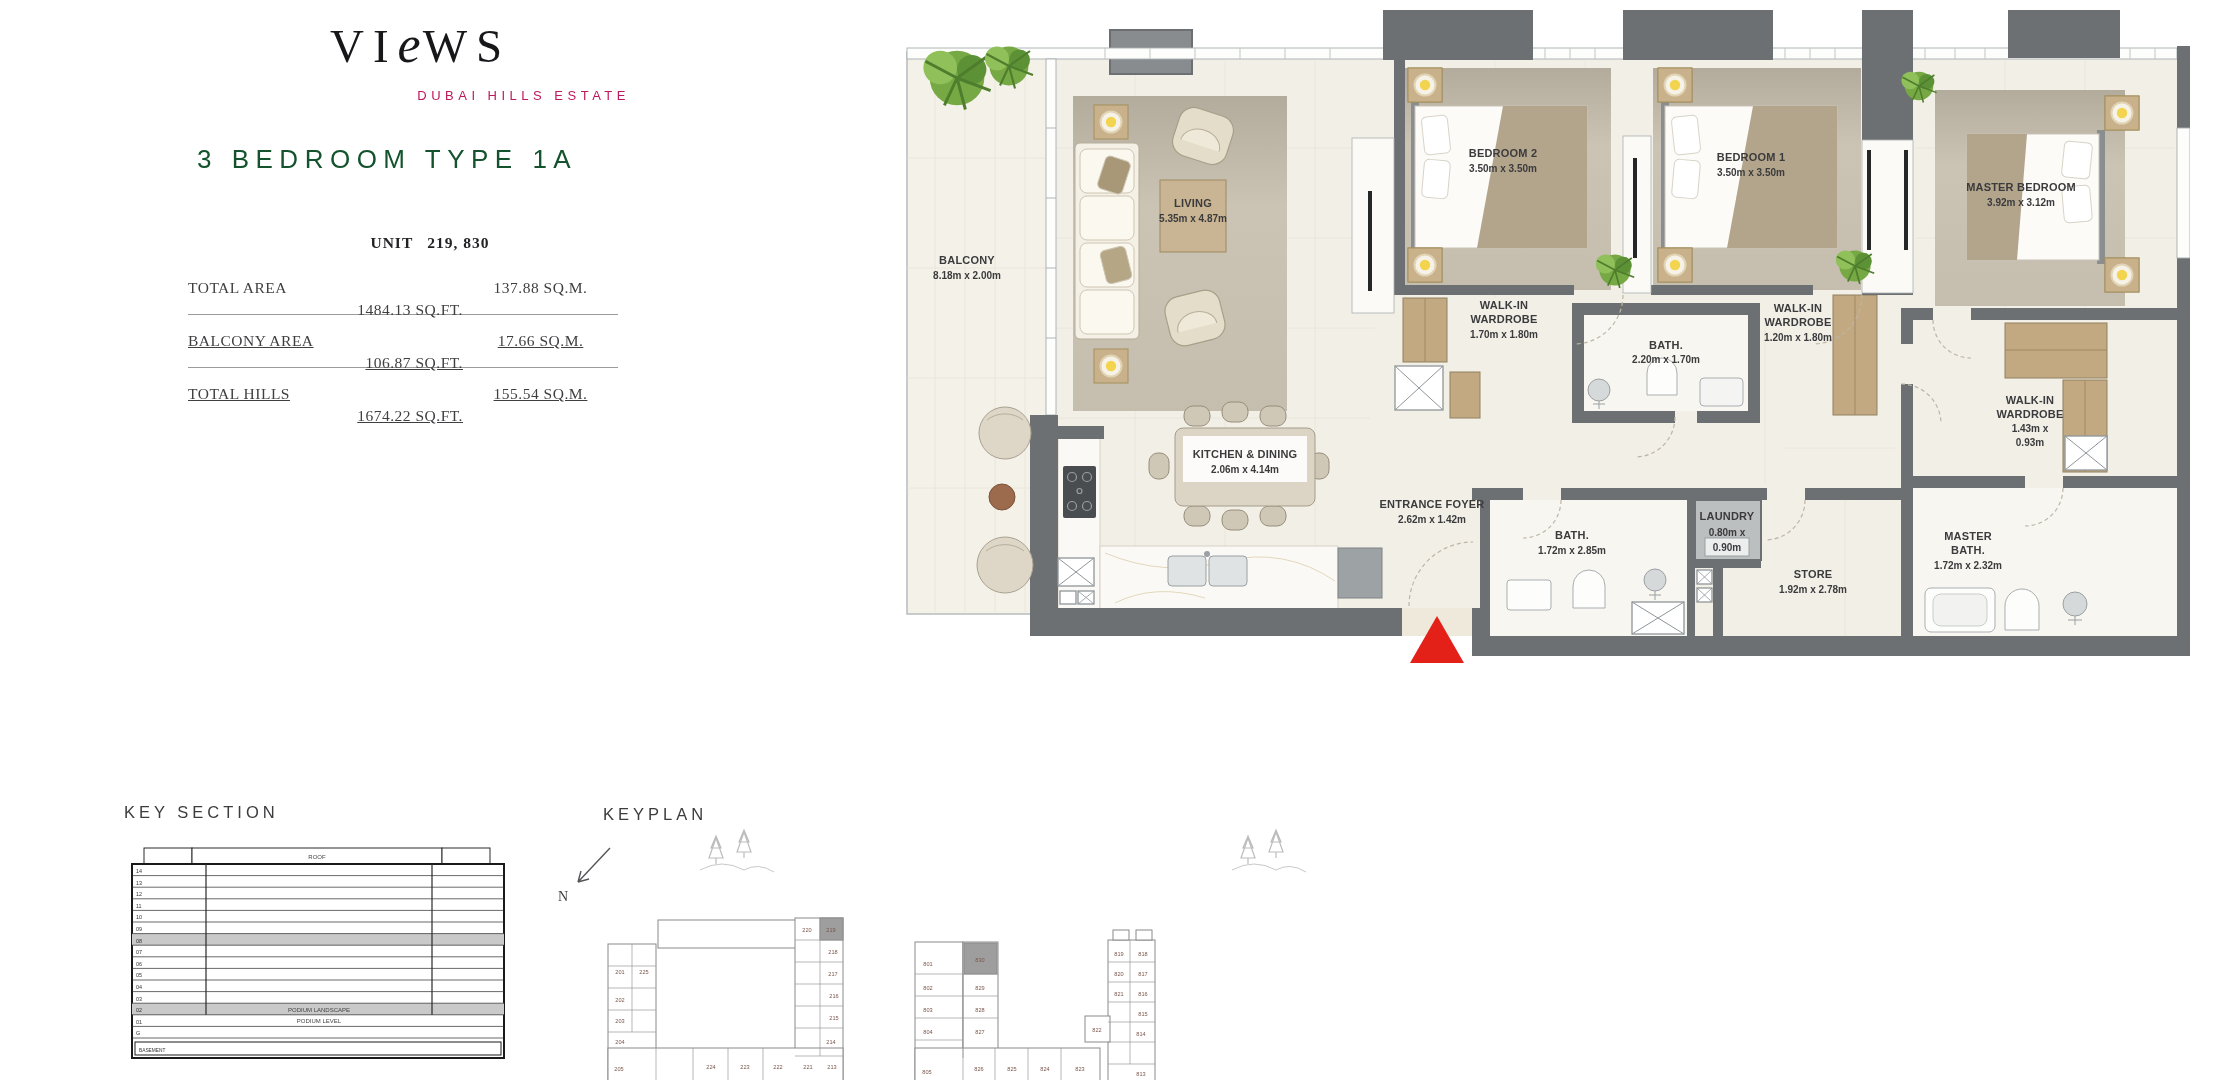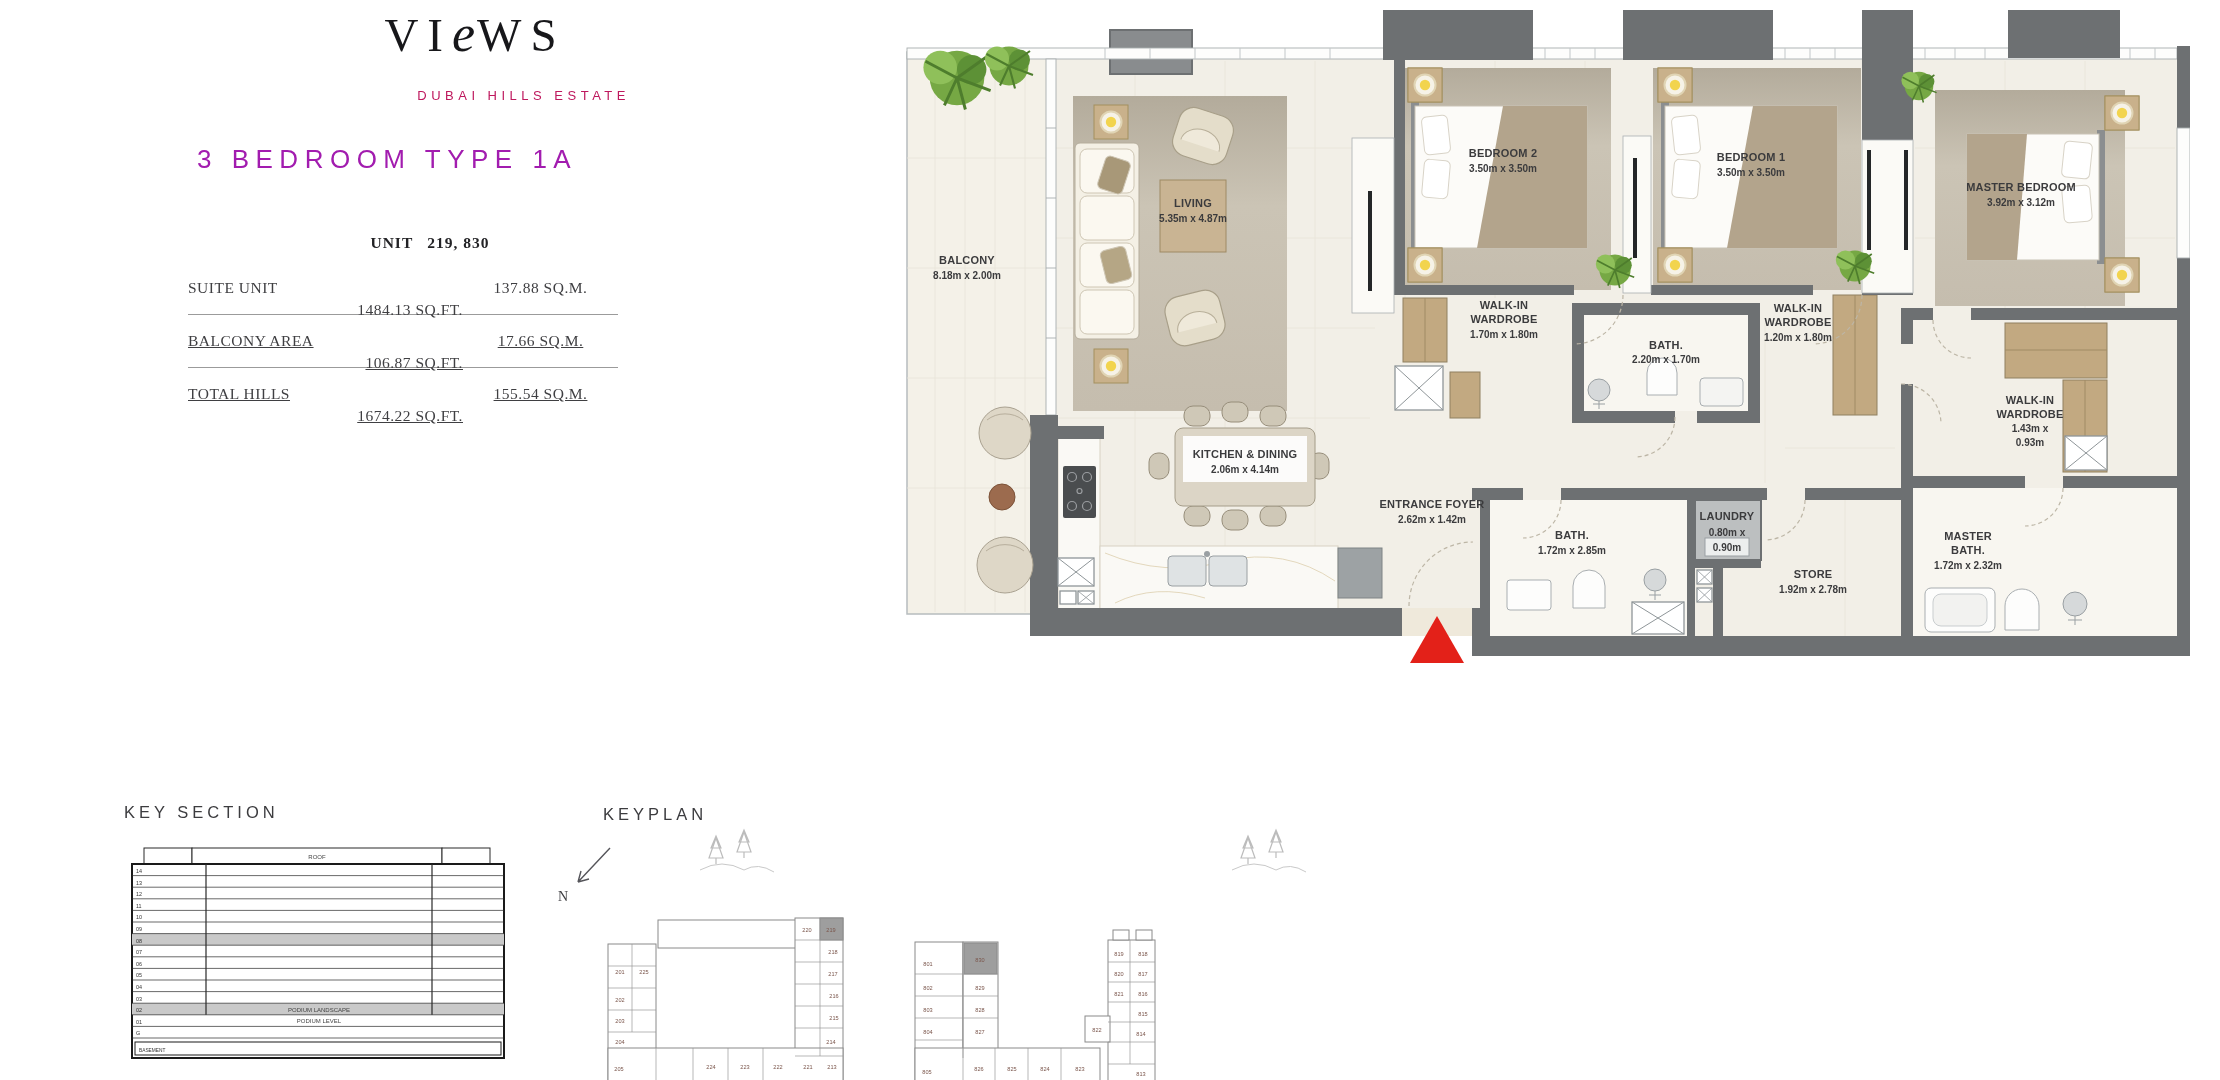--- a/index.html
+++ b/index.html
@@ -1,24 +1,24 @@
 <!DOCTYPE html>
 <html><head>
 <meta charset="utf-8">
 <style>
   html,body{margin:0;padding:0;background:#fff;}
   #page{position:relative;width:2220px;height:1080px;background:#ffffff;overflow:hidden;
         font-family:"Liberation Sans",sans-serif;}
-  .logo{position:absolute;left:330px;top:4px;width:290px;text-align:center;
+  .logo{position:absolute;left:330px;top:15px;width:290px;text-align:left;
         font-family:"Liberation Serif",serif;font-size:47px;letter-spacing:9px;color:#17171a;font-weight:500;}
   .logo .e{font-style:italic;font-family:"Liberation Serif",serif;font-size:52px;letter-spacing:2px;}
   .estate{position:absolute;left:320px;top:88px;width:310px;text-align:right;
         font-size:13px;letter-spacing:4.5px;color:#be185d;}
   .title{position:absolute;left:197px;top:144px;width:520px;
-        font-size:26px;letter-spacing:6.5px;color:#a21caf;font-family:"Liberation Sans",sans-serif;}
+        font-size:26px;letter-spacing:6.5px;color:#14532d;font-family:"Liberation Sans",sans-serif;}
   .unit-line{position:absolute;left:290px;top:234px;width:280px;text-align:center;
         font-family:"Liberation Serif",serif;font-weight:bold;font-size:15.5px;color:#232326;letter-spacing:1px;}
   .unit-line .gap{display:inline-block;width:14px;}
   .areas{position:absolute;left:188px;top:262px;width:430px;font-family:"Liberation Serif",serif;color:#3f3f42;}
   .arow{display:flex;align-items:center;height:52px;font-size:15.5px;letter-spacing:.5px;}
   .arow + .arow{border-top:1px solid #9b9b9b;text-decoration:underline;}
   .arow .lbl{width:150px;text-align:left;}
   .arow .sqft{width:125px;text-align:right;margin-top:44px;}
   .arow .sqm{flex:1;text-align:center;}
   svg text{font-family:"Liberation Sans",sans-serif;}
@@ -37,21 +37,21 @@
 
   <div class="logo"><span>VI</span><span class="e">e</span><span>WS</span></div>
   <div class="estate">DUBAI HILLS ESTATE</div>
   <div class="title">3 BEDROOM TYPE 1A</div>
   <div class="unit-line">
     <span>UNIT</span><span class="gap"></span><span>219, 830</span>
   </div>
 
   <div class="areas">
     <div class="arow">
-      <span class="lbl">SUITE UNIT</span>
+      <span class="lbl">TOTAL AREA</span>
       <span class="sqft">1484.13 SQ.FT.</span>
       <span class="sqm">137.88 SQ.M.</span>
     </div>
     <div class="arow">
       <span class="lbl">BALCONY AREA</span>
       <span class="sqft">106.87 SQ.FT.</span>
       <span class="sqm">17.66 SQ.M.</span>
     </div>
     <div class="arow">
       <span class="lbl">TOTAL HILLS</span>

